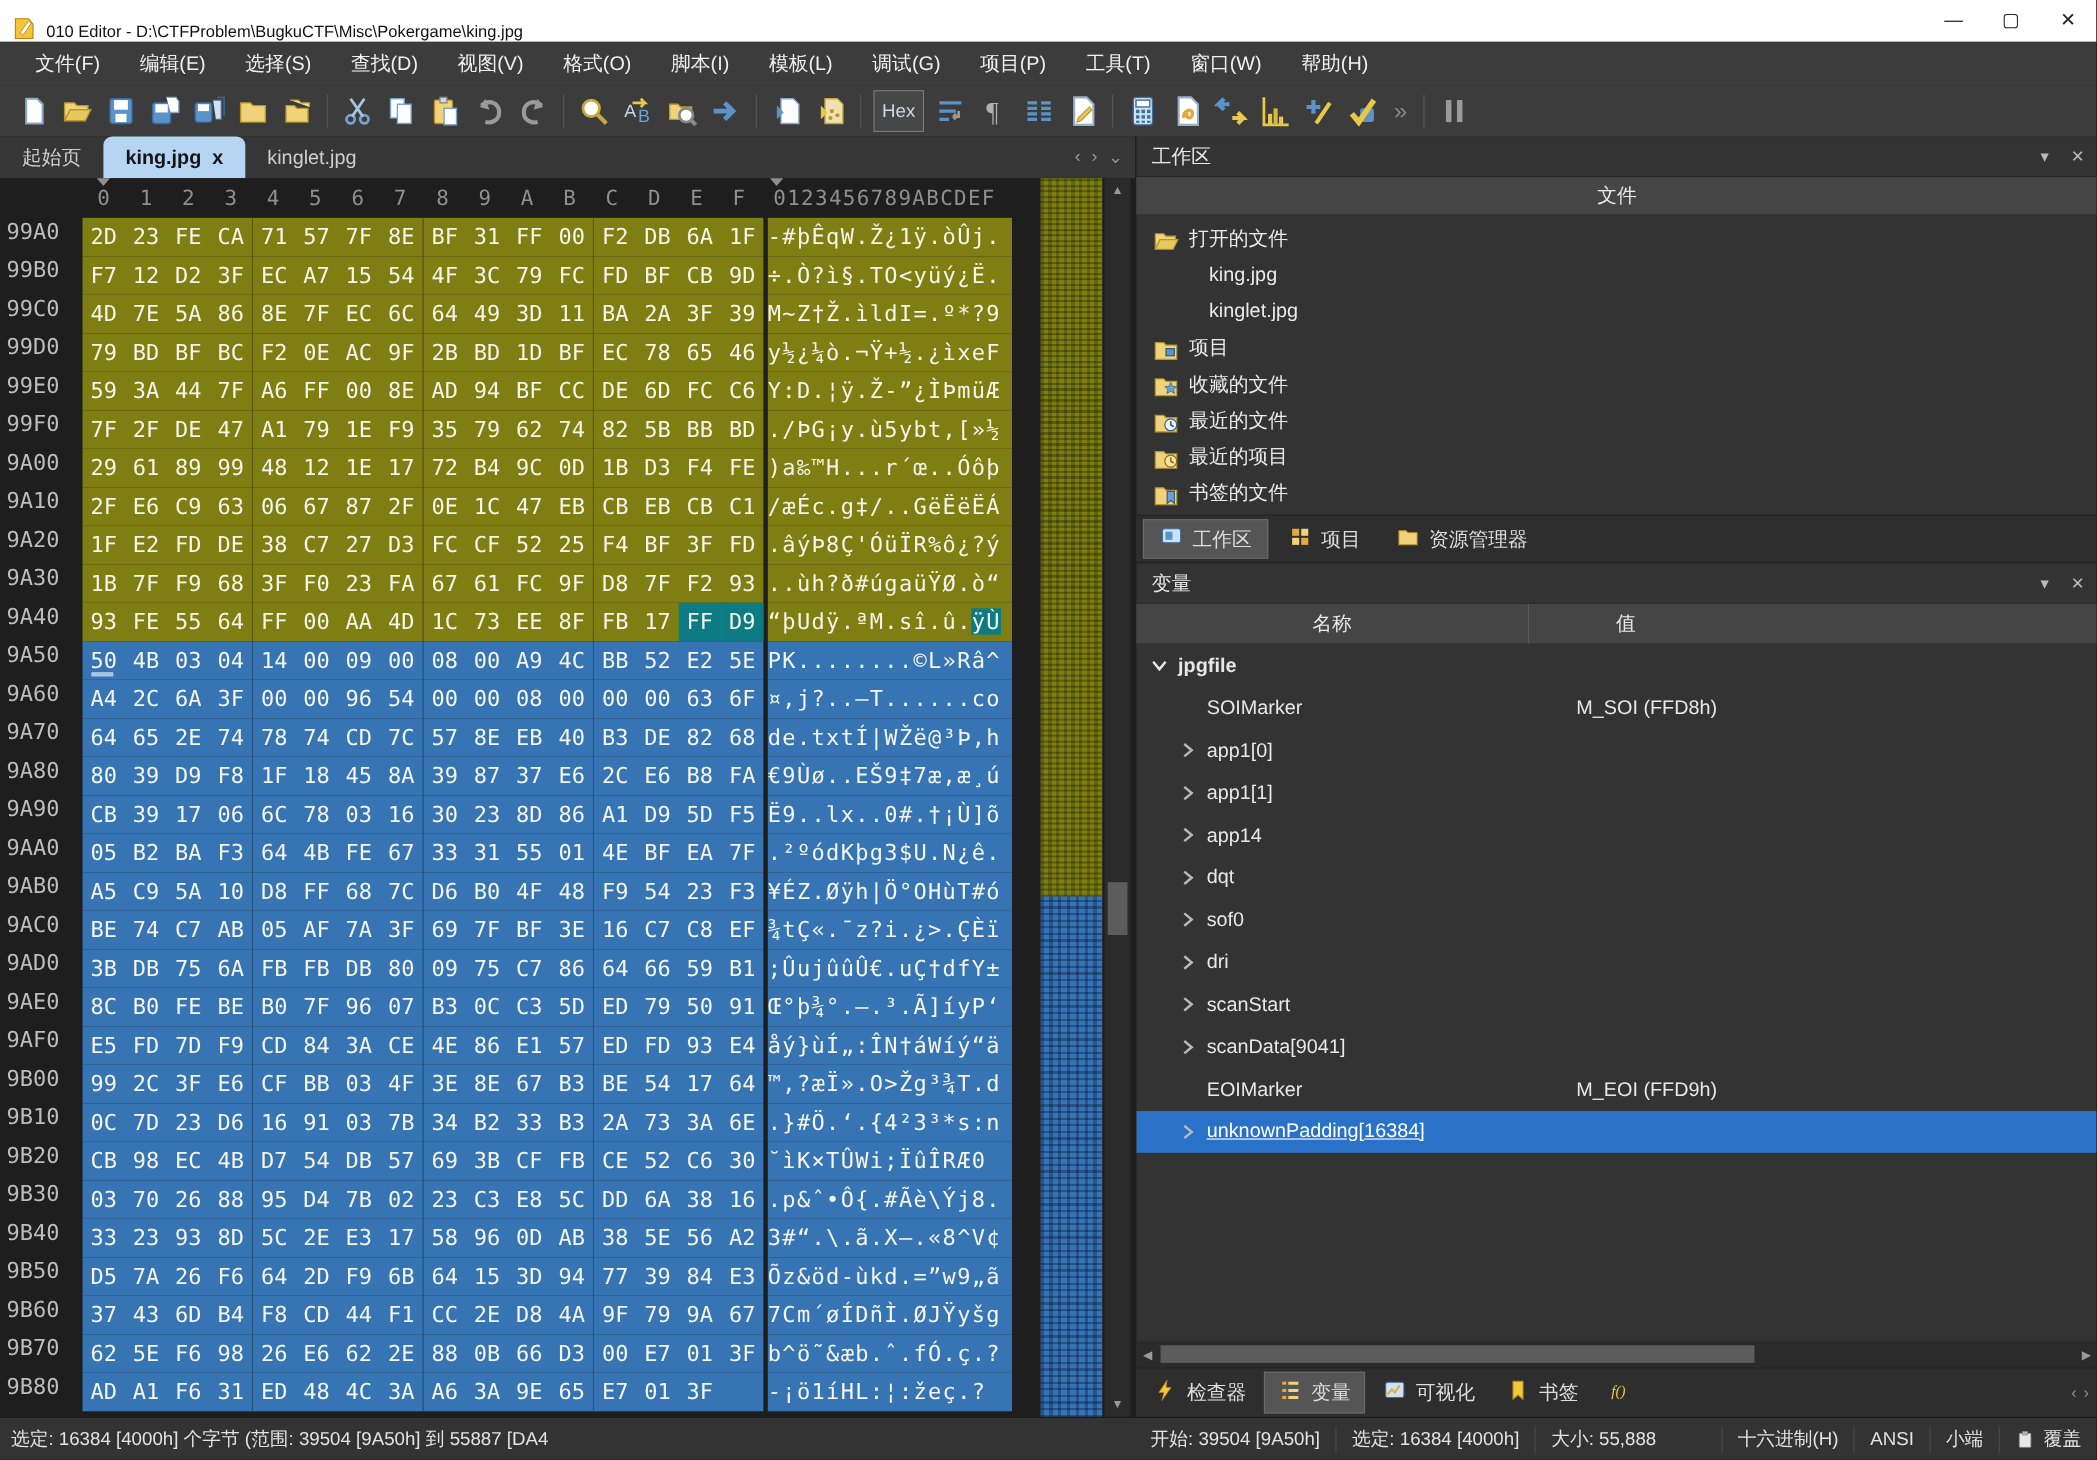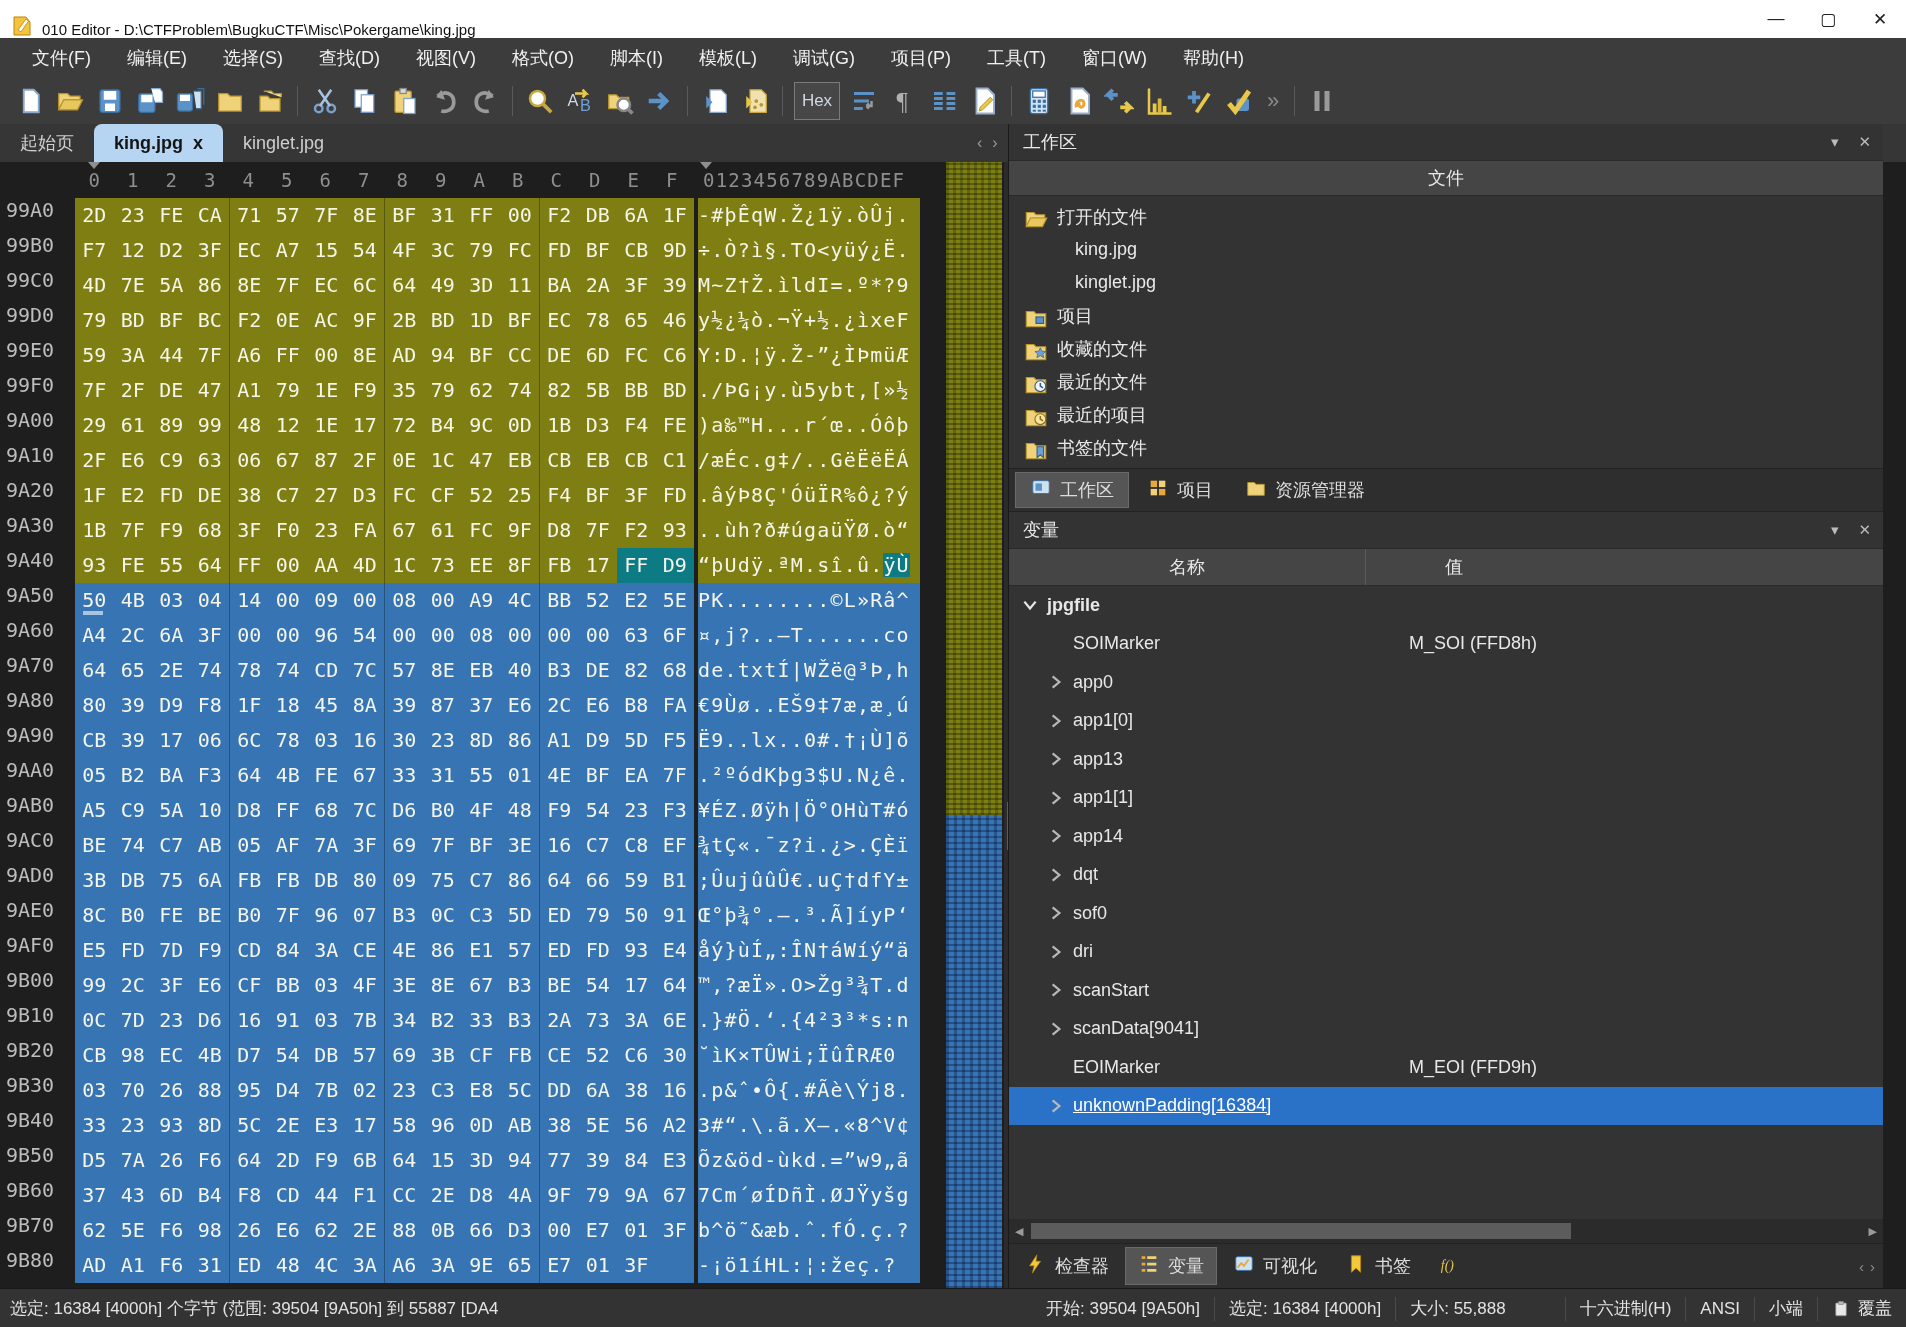--- a/index.html
+++ b/index.html
@@ -58,21 +58,21 @@
     background-image:repeating-linear-gradient(0deg,rgba(0,0,0,.28) 0 2px,transparent 2px 5px),
                      repeating-linear-gradient(90deg,rgba(40,60,10,.35) 0 3px,transparent 3px 7px);}
   .mm-bot{position:absolute;left:0;top:58%;width:100%;height:42%;
     background:#3674b4;
     background-image:repeating-linear-gradient(0deg,rgba(0,0,30,.30) 0 2px,transparent 2px 6px),
                      repeating-linear-gradient(90deg,rgba(10,30,70,.35) 0 3px,transparent 3px 8px);}
   .vscroll{position:absolute;left:1004px;top:0;width:24px;height:1126px;background:#2b2b2b;}
   .varrow{position:absolute;left:0;width:24px;height:22px;color:#9a9a9a;font-size:11px;display:flex;align-items:center;justify-content:center;}
   .vthumb{position:absolute;left:3px;top:640px;width:18px;height:48px;background:#5c5c5c;}
   
-  .rightpanel{position:absolute;left:1008px;top:-38px;width:874px;height:1164px;background:#333333;border-left:1px solid #1a1a1a;display:flex;flex-direction:column;}
+  .rightpanel{position:absolute;left:1032px;top:-38px;width:874px;height:1164px;background:#333333;border-left:1px solid #1a1a1a;display:flex;flex-direction:column;}
   .phead{height:36px;display:flex;align-items:center;color:#e8e8e8;font-size:18px;padding:0 14px;position:relative;flex:0 0 auto;}
   .phead .pctrl{position:absolute;right:12px;display:flex;gap:20px;color:#bbbbbb;font-size:15px;}
   .colhead{height:34px;background:#454545;color:#e8e8e8;font-size:18px;display:flex;align-items:center;justify-content:center;flex:0 0 auto;border-top:1px solid #2a2a2a;border-bottom:1px solid #2a2a2a;}
   .filetree{flex:0 0 auto;padding:4px 0;}
   .ftrow{height:33px;display:flex;align-items:center;color:#eaeaea;font-size:18px;}
   .ftrow .fticon{width:26px;height:22px;margin:0 8px 0 14px;}
   .ftrow.child{padding-left:66px;}
   .midtabs{height:42px;display:flex;align-items:center;background:#2e2e2e;gap:4px;padding-left:6px;flex:0 0 auto;border-top:1px solid #222;border-bottom:1px solid #222;}
   .mtab{height:34px;display:flex;align-items:center;gap:8px;color:#dddddd;font-size:18px;padding:0 14px;}
   .mtab.active{background:#555555;border:1px solid #6a6a6a;}
@@ -1436,33 +1436,21 @@
           </div>
           <div class="vrow" style="padding-left: 38px;">
             <span class="exp"></span>
             <span class="vname" style="margin-left: 8px;">SOIMarker</span>
             <span class="vval">M_SOI (FFD8h)</span>
           </div>
           <div class="vrow" style="padding-left: 38px;">
             <span class="exp"><svg viewBox="0 0 16 16">
                 <path d="M5 3l6 5-6 5" fill="none" stroke="#b8b8b8" stroke-width="2"></path>
               </svg></span>
-            <span class="vname" style="margin-left: 8px;">app0</span>
-          </div>
-          <div class="vrow" style="padding-left: 38px;">
-            <span class="exp"><svg viewBox="0 0 16 16">
-                <path d="M5 3l6 5-6 5" fill="none" stroke="#b8b8b8" stroke-width="2"></path>
-              </svg></span>
             <span class="vname" style="margin-left: 8px;">app1[0]</span>
-          </div>
-          <div class="vrow" style="padding-left: 38px;">
-            <span class="exp"><svg viewBox="0 0 16 16">
-                <path d="M5 3l6 5-6 5" fill="none" stroke="#b8b8b8" stroke-width="2"></path>
-              </svg></span>
-            <span class="vname" style="margin-left: 8px;">app13</span>
           </div>
           <div class="vrow" style="padding-left: 38px;">
             <span class="exp"><svg viewBox="0 0 16 16">
                 <path d="M5 3l6 5-6 5" fill="none" stroke="#b8b8b8" stroke-width="2"></path>
               </svg></span>
             <span class="vname" style="margin-left: 8px;">app1[1]</span>
           </div>
           <div class="vrow" style="padding-left: 38px;">
             <span class="exp"><svg viewBox="0 0 16 16">
                 <path d="M5 3l6 5-6 5" fill="none" stroke="#b8b8b8" stroke-width="2"></path>

